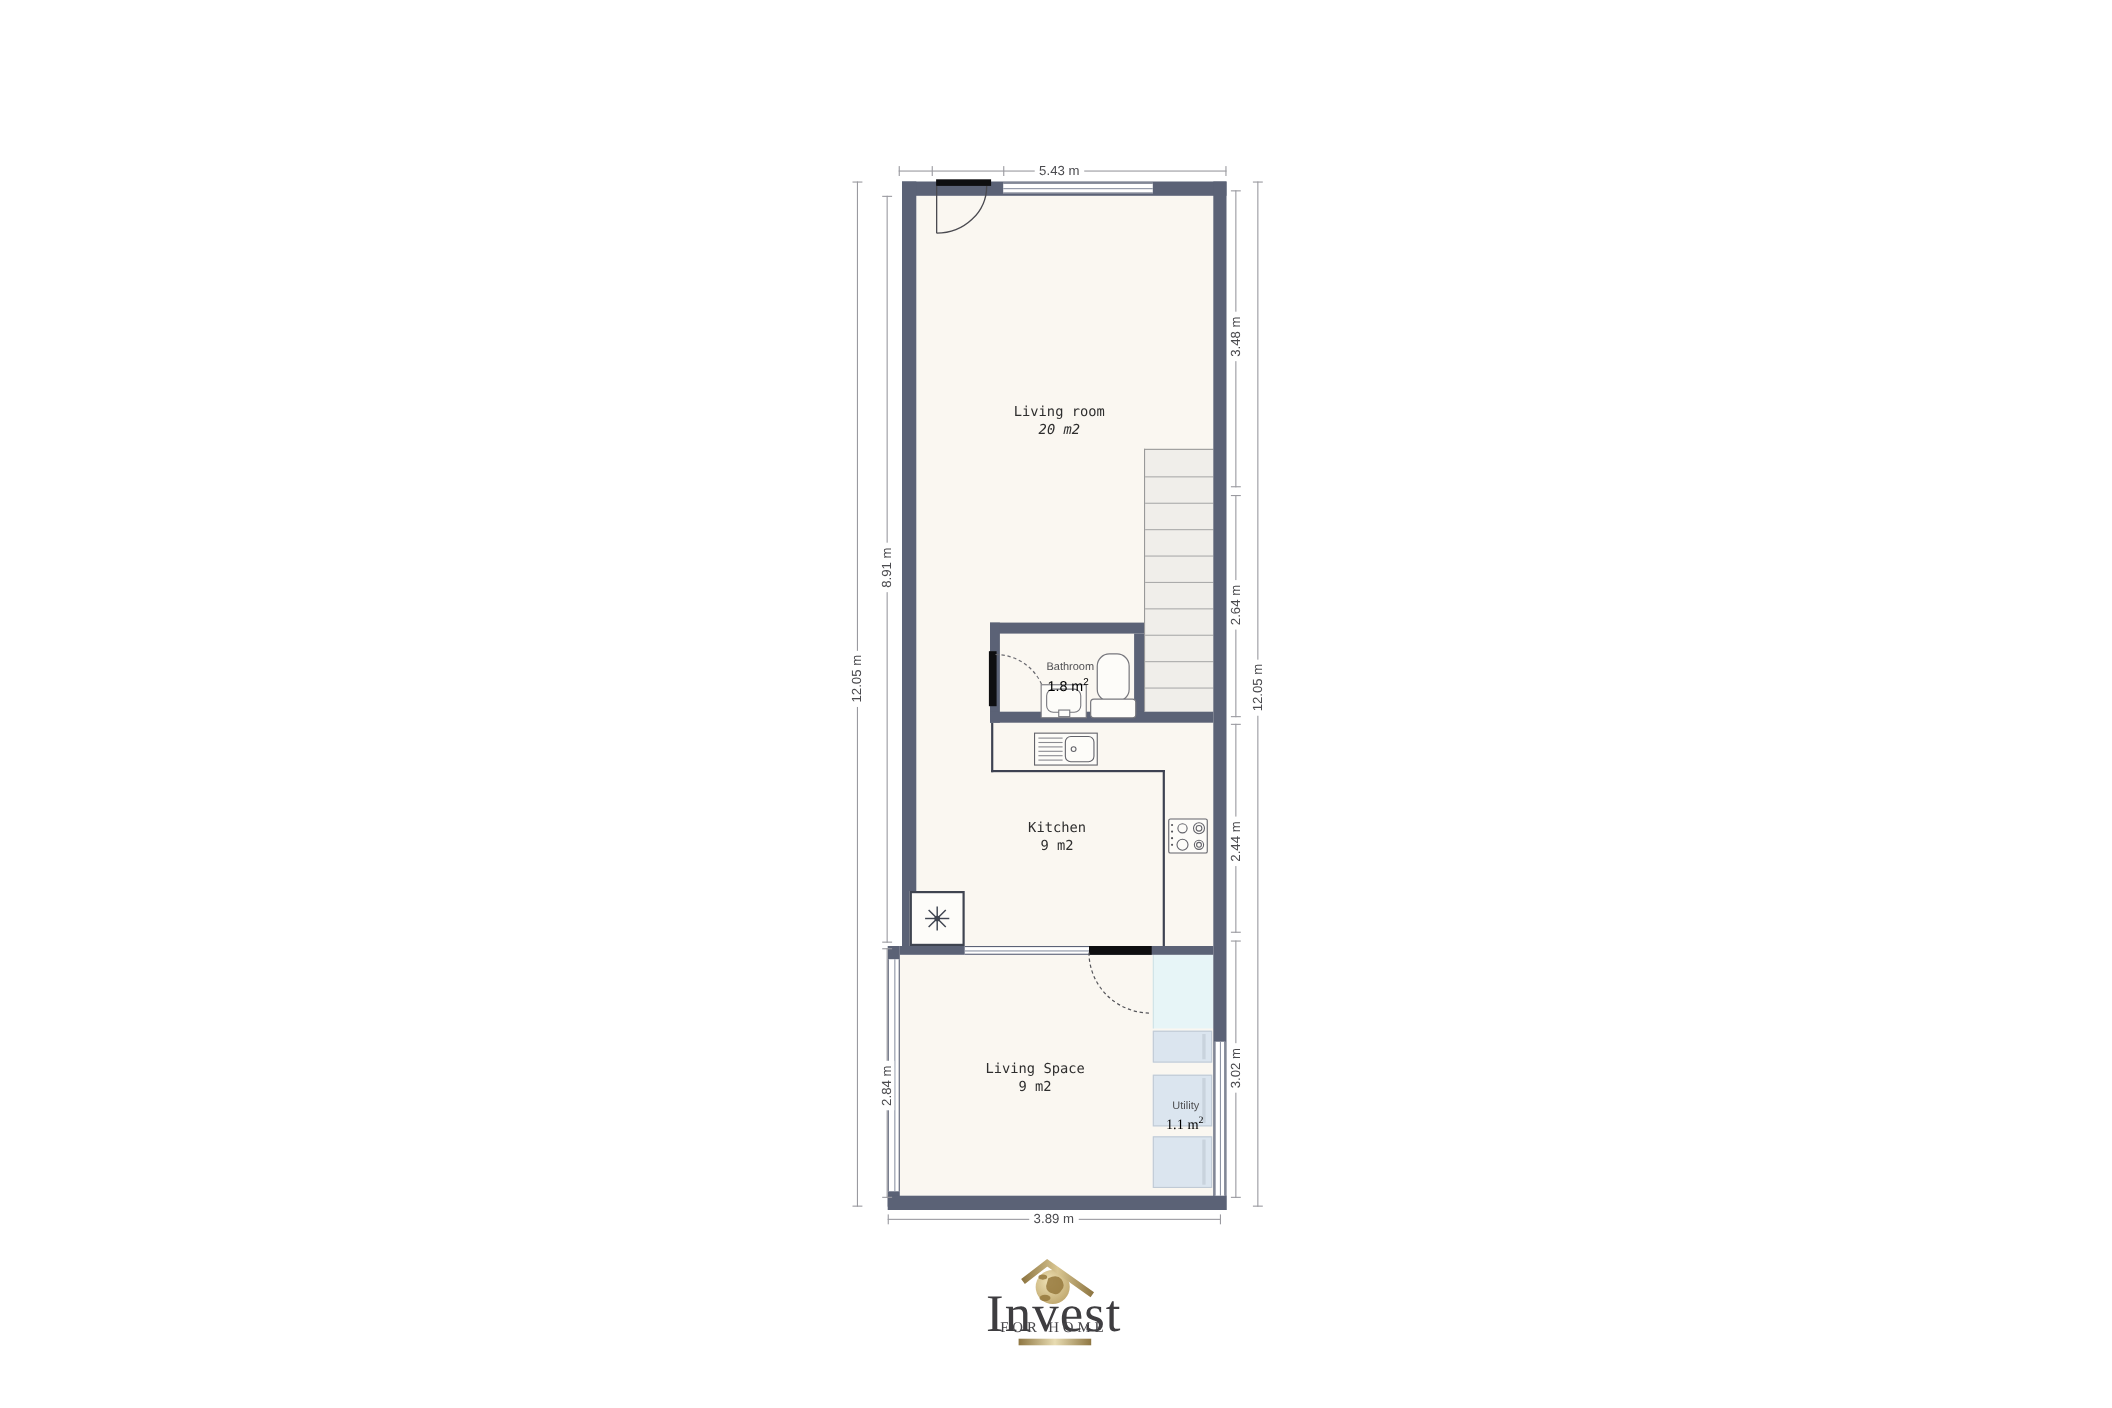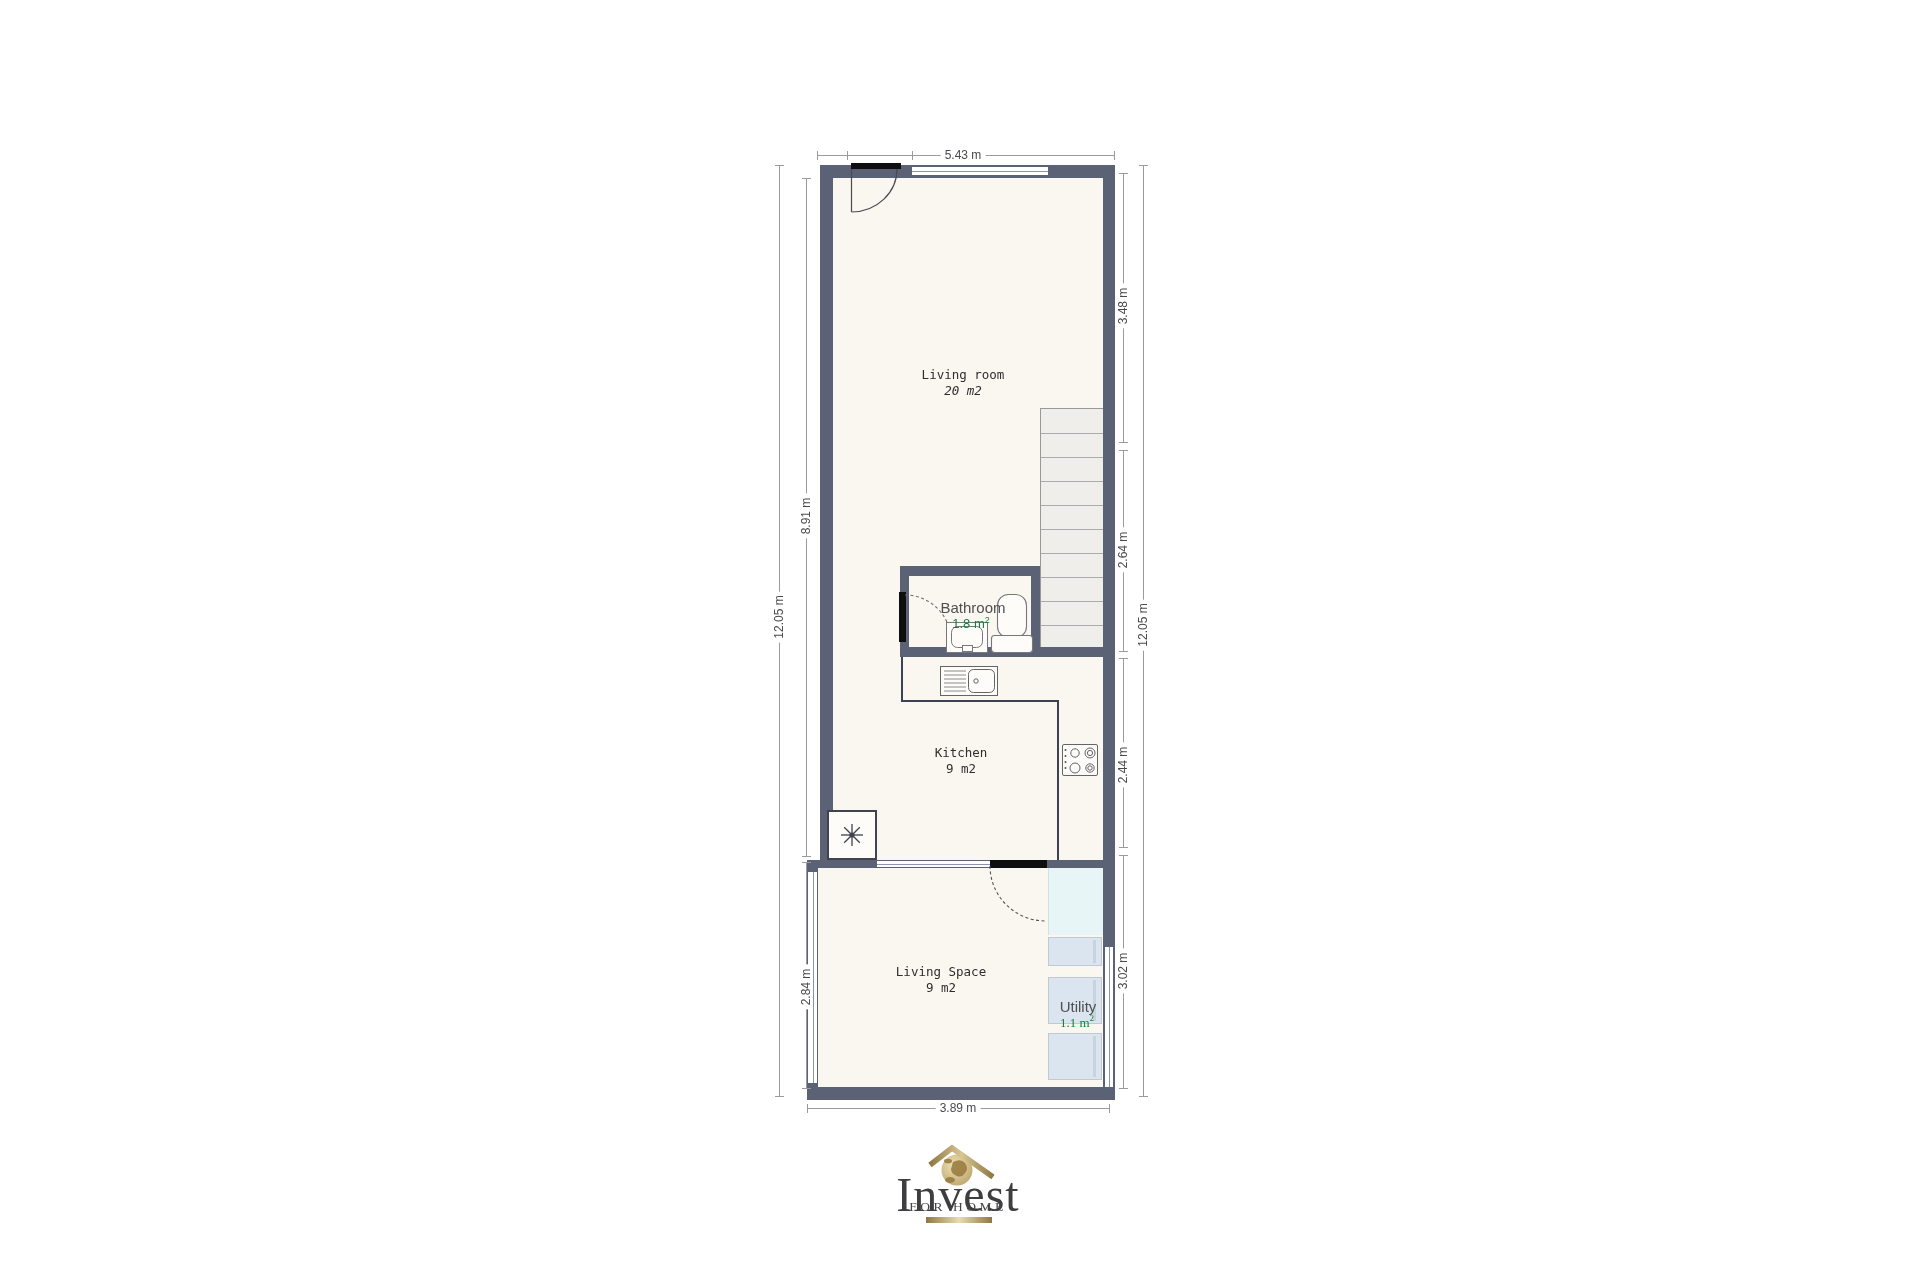--- a/index.html
+++ b/index.html
@@ -20,22 +20,22 @@
   .machine::after{content:'';position:absolute;right:5px;top:2px;bottom:2px;width:3px;background:#c9d3dd;}
   .dlh{position:absolute;height:1px;background:#9a9aa0;}
   .dlv{position:absolute;width:1px;background:#9a9aa0;}
   .tkv{position:absolute;width:1px;height:9px;background:#9a9aa0;}
   .tkh{position:absolute;width:9px;height:1px;background:#9a9aa0;}
   .dim-label{position:absolute;transform:translate(-50%,-50%);background:#fff;padding:0 4px;
              font-size:12px;color:#4a4a4e;white-space:nowrap;}
   .dim-label.rot{transform:translate(-50%,-50%) rotate(-90deg);padding:0 4px;}
   .room-label{position:absolute;transform:translate(-50%,-50%);font-family:"DejaVu Sans Mono",monospace;
               font-size:12.5px;color:#2e2e2e;white-space:nowrap;}
-  .zone-label{position:absolute;transform:translate(-50%,-50%);font-size:15px;color:#4f4f52;white-space:nowrap;}
-  .zone-area{position:absolute;transform:translate(-50%,-50%);font-size:13px;color:#15803d;white-space:nowrap;text-align:right;}
+  .zone-label{position:absolute;transform:translate(-50%,-50%);font-size:10px;color:#4f4f52;white-space:nowrap;}
+  .zone-area{position:absolute;transform:translate(-50%,-50%);font-size:13px;color:#000000;white-space:nowrap;text-align:right;}
   .zone-area sup{font-size:9px;}
   .boiler{position:absolute;background:#fdfcf9;border:2px solid #3f4450;box-sizing:border-box;}
   svg.fixtures{position:absolute;left:0;top:0;pointer-events:none;}
   .logo-invest{position:absolute;left:958px;top:1167px;transform:translateX(-50%);
                font-family:"Liberation Serif",serif;font-size:48px;color:#3e3d40;letter-spacing:1px;}
   .logo-tag{position:absolute;left:958px;top:1199px;transform:translateX(-50%);
             font-family:"Liberation Serif",serif;font-size:13.5px;color:#454448;letter-spacing:3.5px;}
   .logo-bar{position:absolute;left:926px;top:1217px;width:66px;height:6px;
             background:linear-gradient(90deg,#8f7743,#e8dcb2,#8f7743);}
 </style>

